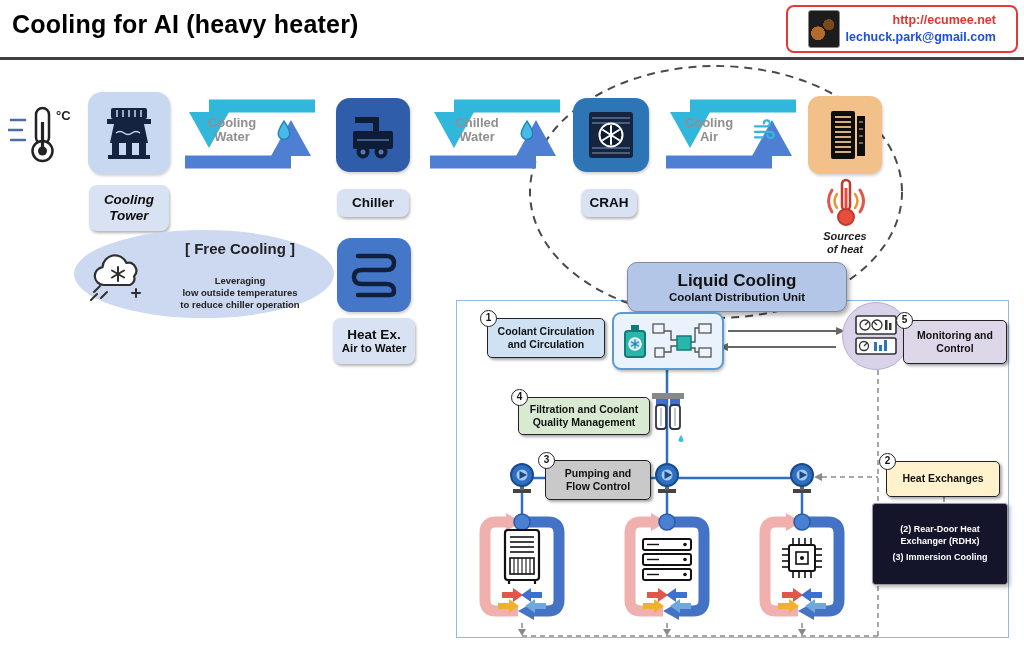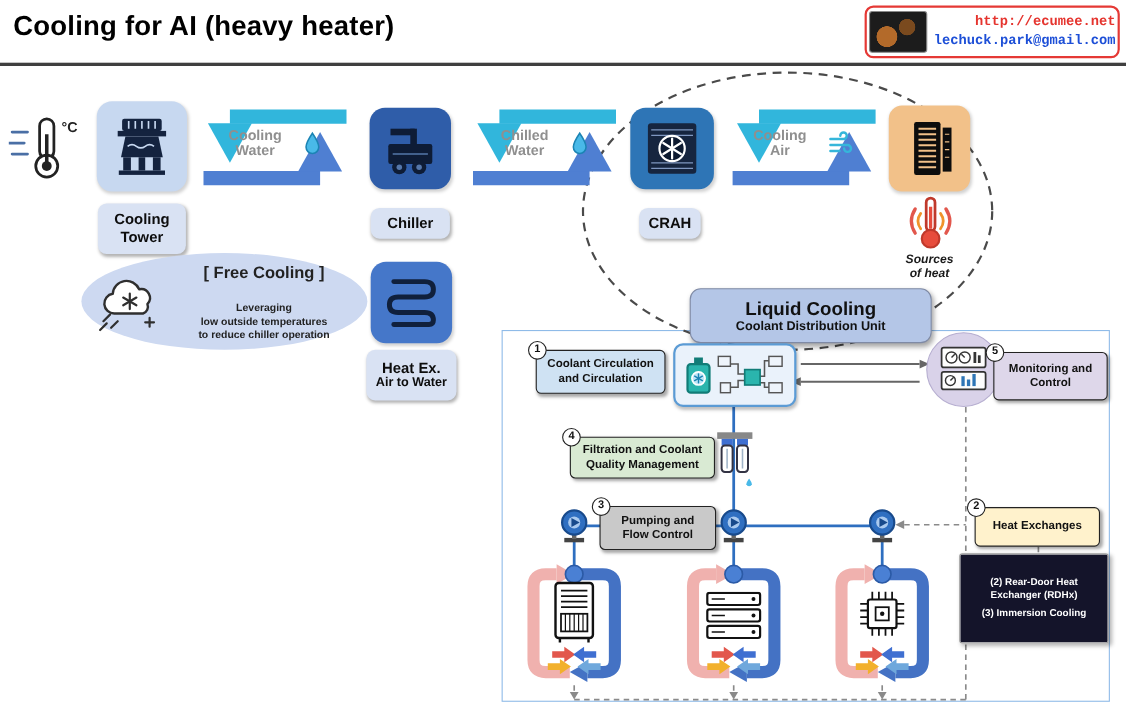--- a/index.html
+++ b/index.html
@@ -2,21 +2,21 @@
 <html><head>
 <meta charset="utf-8">
 <style>
   html,body{margin:0;padding:0;background:#fff;}
   .stage{position:relative;width:1024px;height:651px;background:#fff;overflow:hidden;
          font-family:"Liberation Sans",sans-serif;color:#111;}
   .abs{position:absolute;}
   .title{left:12px;top:10px;font-size:25px;font-weight:800;letter-spacing:.2px;color:#000;}
   .divider{left:0;top:57px;width:1024px;height:3px;background:#3f3f3f;}
   .contact{left:786px;top:5px;width:232px;height:48px;border:2.5px solid #e53935;border-radius:8px;
-           background:#fff;display:flex;align-items:center;gap:6px;padding:2px 2px;box-sizing:border-box;font-family:Liberation Mono, monospace;}
+           background:#fff;display:flex;align-items:center;gap:6px;padding:2px 20px;box-sizing:border-box;}
   .thumb{width:56px;height:36px;border-radius:3px;border:1px solid #888;background:
          radial-gradient(circle at 30% 62%, #b36a2a 0 22%, transparent 23%),
          radial-gradient(circle at 66% 38%, #7a4a1e 0 18%, transparent 19%),
          #1c1c1c;}
   .contact-text{flex:1;text-align:right;line-height:1.35;}
   .url{color:#e5342e;font-weight:bold;font-size:12.5px;}
   .email{color:#1d4fd7;font-weight:bold;font-size:12.5px;}
   .tile{border-radius:14px;display:flex;align-items:center;justify-content:center;box-shadow:1px 2px 3px rgba(0,0,0,.18);}
   .pill{background:#d9e2f3;border-radius:8px;font-weight:bold;color:#0d0d0d;text-align:center;
         box-shadow:1px 2px 3px rgba(0,0,0,.3);display:flex;flex-direction:column;align-items:center;justify-content:center;
@@ -121,21 +121,21 @@
       <g stroke="#c7d8f0" stroke-width="1.5">
         <line x1="16" y1="5" x2="16" y2="12"></line>
           <line x1="22" y1="5" x2="22" y2="12"></line>
           <line x1="28" y1="5" x2="28" y2="12"></line>
           <line x1="34" y1="5" x2="34" y2="12"></line>
           <line x1="40" y1="5" x2="40" y2="12"></line>
       </g>
       <path d="M15 28 q4 -3 8 0 t8 0 t8 0" stroke="#c7d8f0" stroke-width="1.5" fill="none"></path>
     </svg>
   </div>
-  <div class="abs pill" style="left:89px;top:185px;width:80px;height:46px;">
+  <div class="abs pill" style="left:89px;top:185px;width:80px;height:46px;font-style:italic;">
     <div style="width:64px;">Cooling Tower</div>
   </div>
 
   <div class="loopbox" style="left:174px;top:92px;width:152px;height:84px;">
     <svg width="152" height="84" viewBox="0 0 150 84">
       <path d="M34 14 H140" stroke="#31b6dc" stroke-width="13" fill="none"></path>
       <polygon points="14,20 54,20 34,56" fill="#31b6dc"></polygon>
       <path d="M10 70 H116" stroke="#4f7fd2" stroke-width="13" fill="none"></path>
       <polygon points="96,64 136,64 116,28" fill="#4f7fd2"></polygon>
     </svg>

